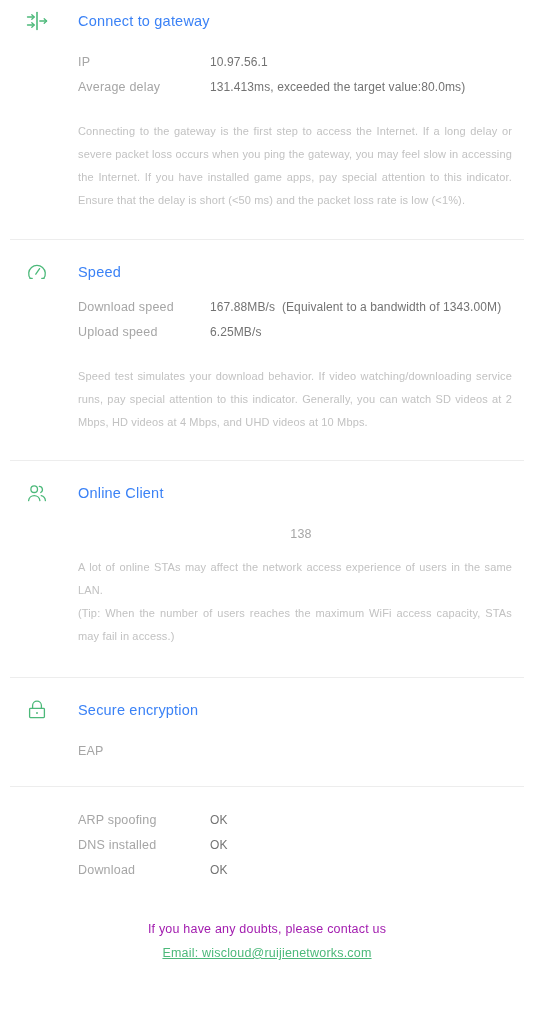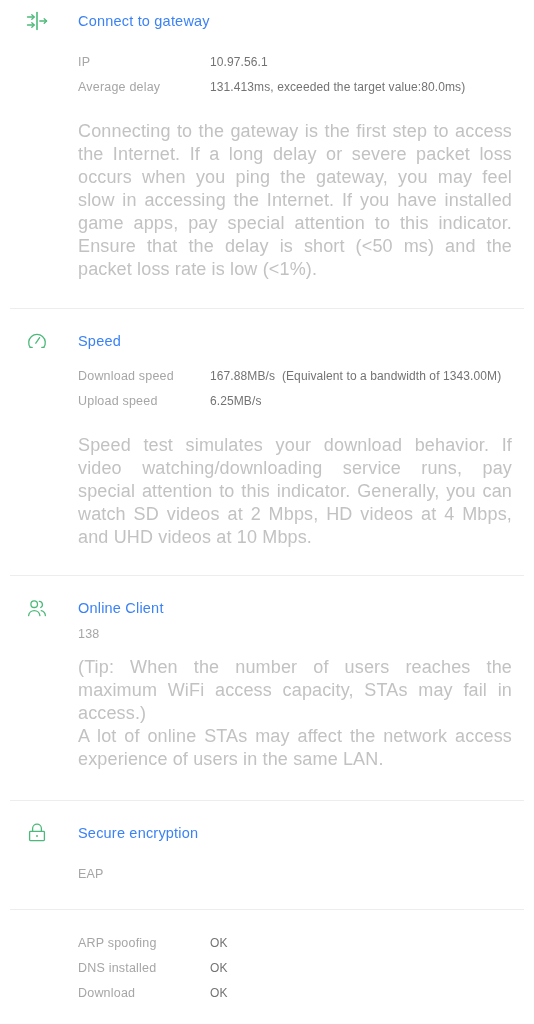--- a/index.html
+++ b/index.html
@@ -80,21 +80,21 @@
     padding-left: 68px;
     font-size: 12.5px;
     color: #a6a6a6;
     letter-spacing: .2px;
   }
 
   
   .desc {
     padding-left: 68px;
     padding-right: 12px;
-    font-size: 18px;
+    font-size: 11px;
     line-height: 23px;
     color: #c2c2c2;
     letter-spacing: .15px;
     text-align: justify;
     text-justify: inter-word;
   }
   .desc p { margin: 0; }
 
   
   .divider {
@@ -199,25 +199,25 @@
         <svg width="22" height="22" viewBox="0 0 22 22" fill="none" stroke="#4cb97a" stroke-width="1.3" stroke-linecap="round" stroke-linejoin="round">
           <circle cx="8.2" cy="7.2" r="3.3"></circle>
           <path d="M2.6 18.6 a5.7 5.7 0 0 1 11.3 0"></path>
           <path d="M13.3 4.3 a3.3 3.3 0 0 1 1.4 6.2"></path>
           <path d="M15.2 13.6 a5.7 5.7 0 0 1 4.2 5"></path>
         </svg>
       </span>
       <span class="sec-title">Online Client</span>
     </div>
 
-    <div class="solo-val" style="margin-top:2px;">138</div>
+    <div class="solo-val" style="margin-top:17px;text-align:center;">138</div>
 
     <div class="desc" style="margin-top:15px;">
+      <p>A lot of online STAs may affect the network access experience of users in the same LAN.</p>
       <p>(Tip: When the number of users reaches the maximum WiFi access capacity, STAs may fail in access.)</p>
-      <p>A lot of online STAs may affect the network access experience of users in the same LAN.</p>
     </div>
   </div>
 
   <div class="divider" style="margin-top:29px;"></div>
 
   <div class="section" style="padding-top:15px;">
     <div class="section-head">
       <span class="sec-icon">
         <svg width="22" height="22" viewBox="0 0 22 22" fill="none" stroke="#4cb97a" stroke-width="1.3" stroke-linecap="round" stroke-linejoin="round">
           <rect x="3.6" y="9.4" width="14.8" height="9.2" rx="0.8"></rect>

